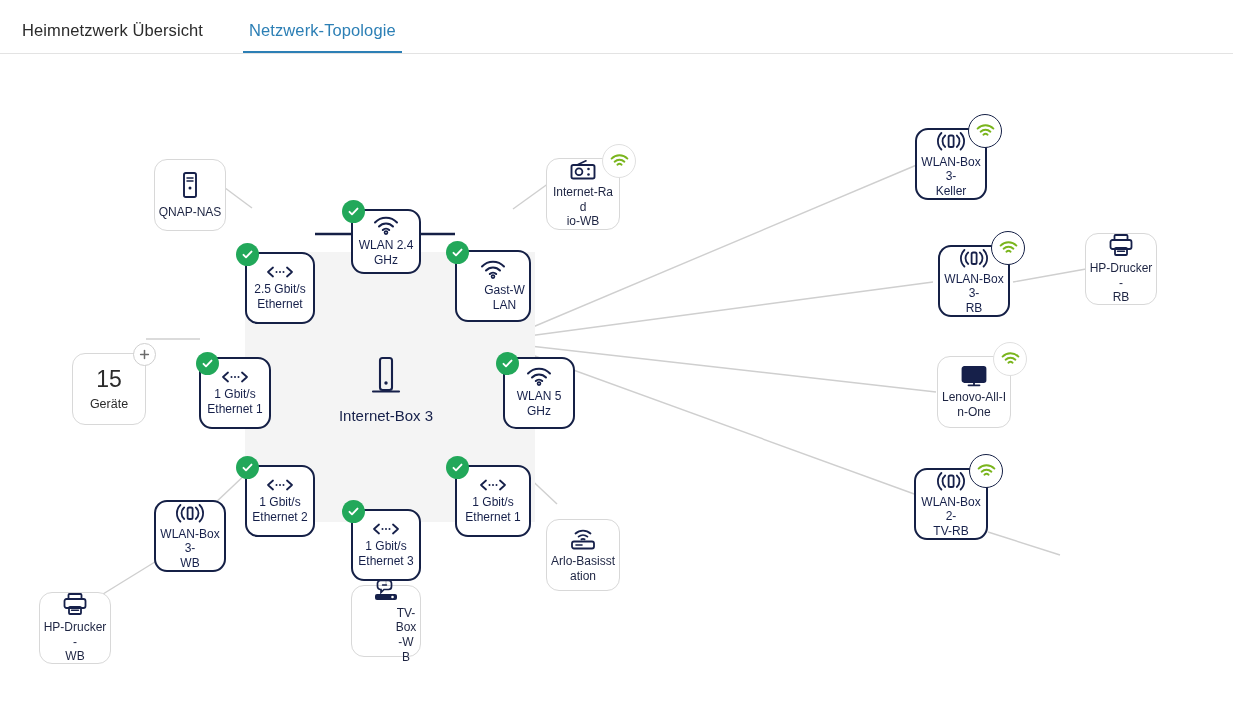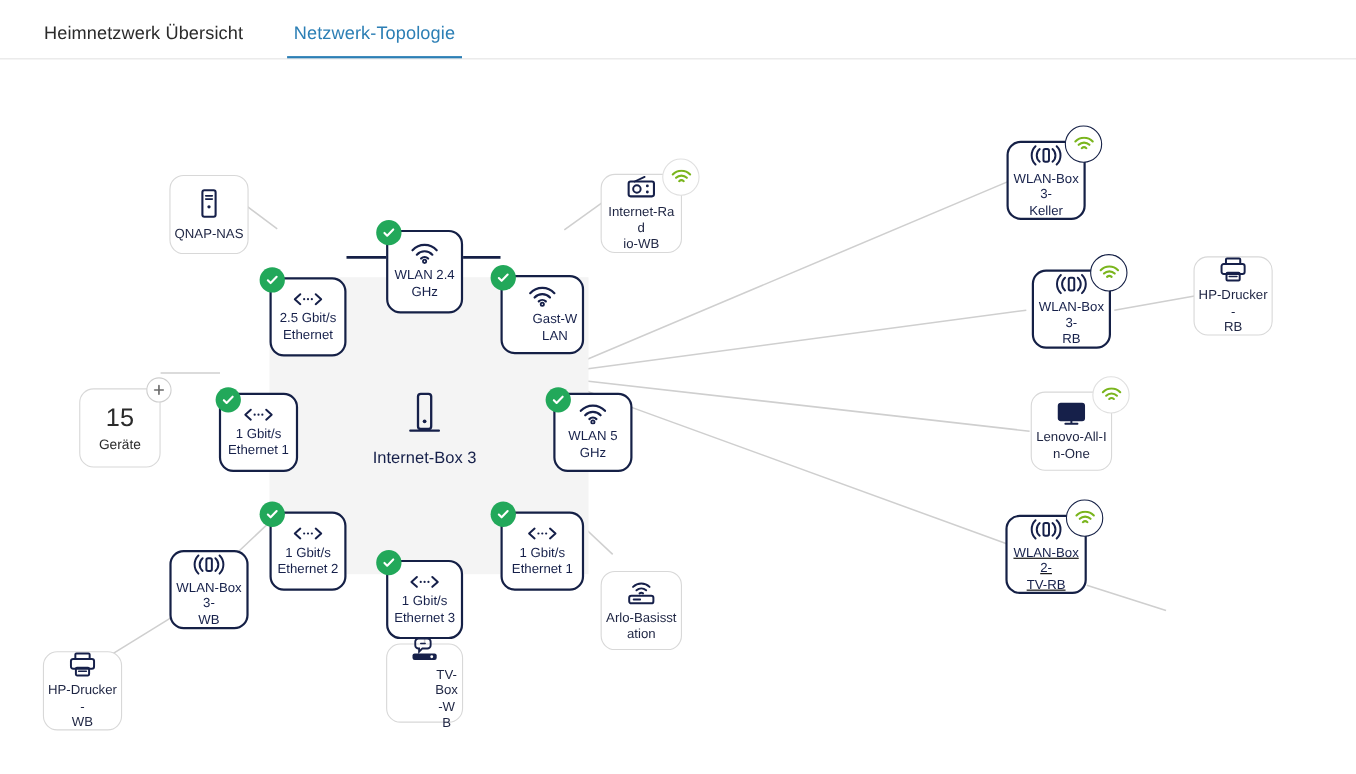--- a/index.html
+++ b/index.html
@@ -12,21 +12,21 @@
     overflow: hidden;
   }
   #app { position: relative; width: 1233px; height: 704px; background:#fff; }
 
   
   .tabbar {
     position: absolute; left: 0; top: 0;
     width: 1233px; height: 54px;
     border-bottom: 1px solid #e3e3e3;
     display: flex; align-items: flex-end;
-    padding-left: 34px;
+    padding-left: 16px;
   }
   .tab {
     font-size: 16.5px;
     color: #2b2b2b;
     padding: 0 6px 11px 6px;
     margin-right: 34px;
     cursor: pointer;
     white-space: nowrap;
     border-bottom: 2.5px solid transparent;
     letter-spacing: .1px;
@@ -168,21 +168,21 @@
             <circle cx="15" cy="7" r="1" fill="#16204a"></circle>
             <circle cx="18.5" cy="7" r="1" fill="#16204a"></circle>
         </svg>
       </span>
       <div class="lbl" style="margin-top:3px;">
         <div>2.5 Gbit/s</div>
         <div>Ethernet</div>
       </div>
     </div>
 
-    <div class="node primary" style="left:351px; top:155px; width:70px; height:76px; font-size:12px;">
+    <div class="node primary" style="left:351px; top:155px; width:70px; height:65px; font-size:12px;">
       <div class="badge check" style="left:-11px; top:-11px;">
         <svg width="13" height="13" viewBox="0 0 13 13">
             <polyline points="2.5,6.8 5,9.3 10.5,3.6" fill="none" stroke="#fff" stroke-width="1.9" stroke-linecap="round" stroke-linejoin="round"></polyline>
           </svg>
       </div>
       <span class="ico">
         <svg width="26" height="19" viewBox="0 0 26 19">
           <path d="M2 6.5 A15 15 0 0 1 24 6.5" fill="none" stroke="#16204a" stroke-width="2" stroke-linecap="round"></path>
           <path d="M6 10.5 A9.5 9.5 0 0 1 20 10.5" fill="none" stroke="#16204a" stroke-width="2" stroke-linecap="round"></path>
           <path d="M9.8 14 A4.6 4.6 0 0 1 16.2 14" fill="none" stroke="#16204a" stroke-width="2" stroke-linecap="round"></path>
@@ -441,21 +441,21 @@
           <line x1="14" y1="17" x2="14" y2="20" stroke="#16204a" stroke-width="1.8"></line>
           <line x1="8.5" y1="20.3" x2="19.5" y2="20.3" stroke="#16204a" stroke-width="1.8" stroke-linecap="round"></line>
         </svg>
       </span>
       <div class="lbl" style="margin-top:3px;">
         <div>Lenovo-All-I</div>
         <div>n-One</div>
       </div>
     </div>
 
-    <div class="node primary" style="left:914px; top:414px; width:74px; height:72px; font-size:12px;text-decoration:underline;">
+    <div class="node primary" style="left:914px; top:414px; width:74px; height:72px; font-size:12px;">
       <div class="badge wifi onwhite" style="right:-17px; top:-16px;">
         <svg width="19" height="14" viewBox="0 0 19 14">
           <path d="M1.6 4.6 A11 11 0 0 1 17.4 4.6" fill="none" stroke="#7ab51d" stroke-width="1.9" stroke-linecap="round"></path>
           <path d="M4.6 7.7 A7 7 0 0 1 14.4 7.7" fill="none" stroke="#7ab51d" stroke-width="1.9" stroke-linecap="round"></path>
           <path d="M7.4 10.7 A3.2 3.2 0 0 1 11.6 10.7" fill="none" stroke="#7ab51d" stroke-width="1.9" stroke-linecap="round"></path>
         </svg>
       </div>
       <span class="ico">
         <svg width="32" height="22" viewBox="0 0 32 22">
           <rect x="13.6" y="5.5" width="5" height="11.5" rx="1.6" fill="none" stroke="#16204a" stroke-width="1.8"></rect>

